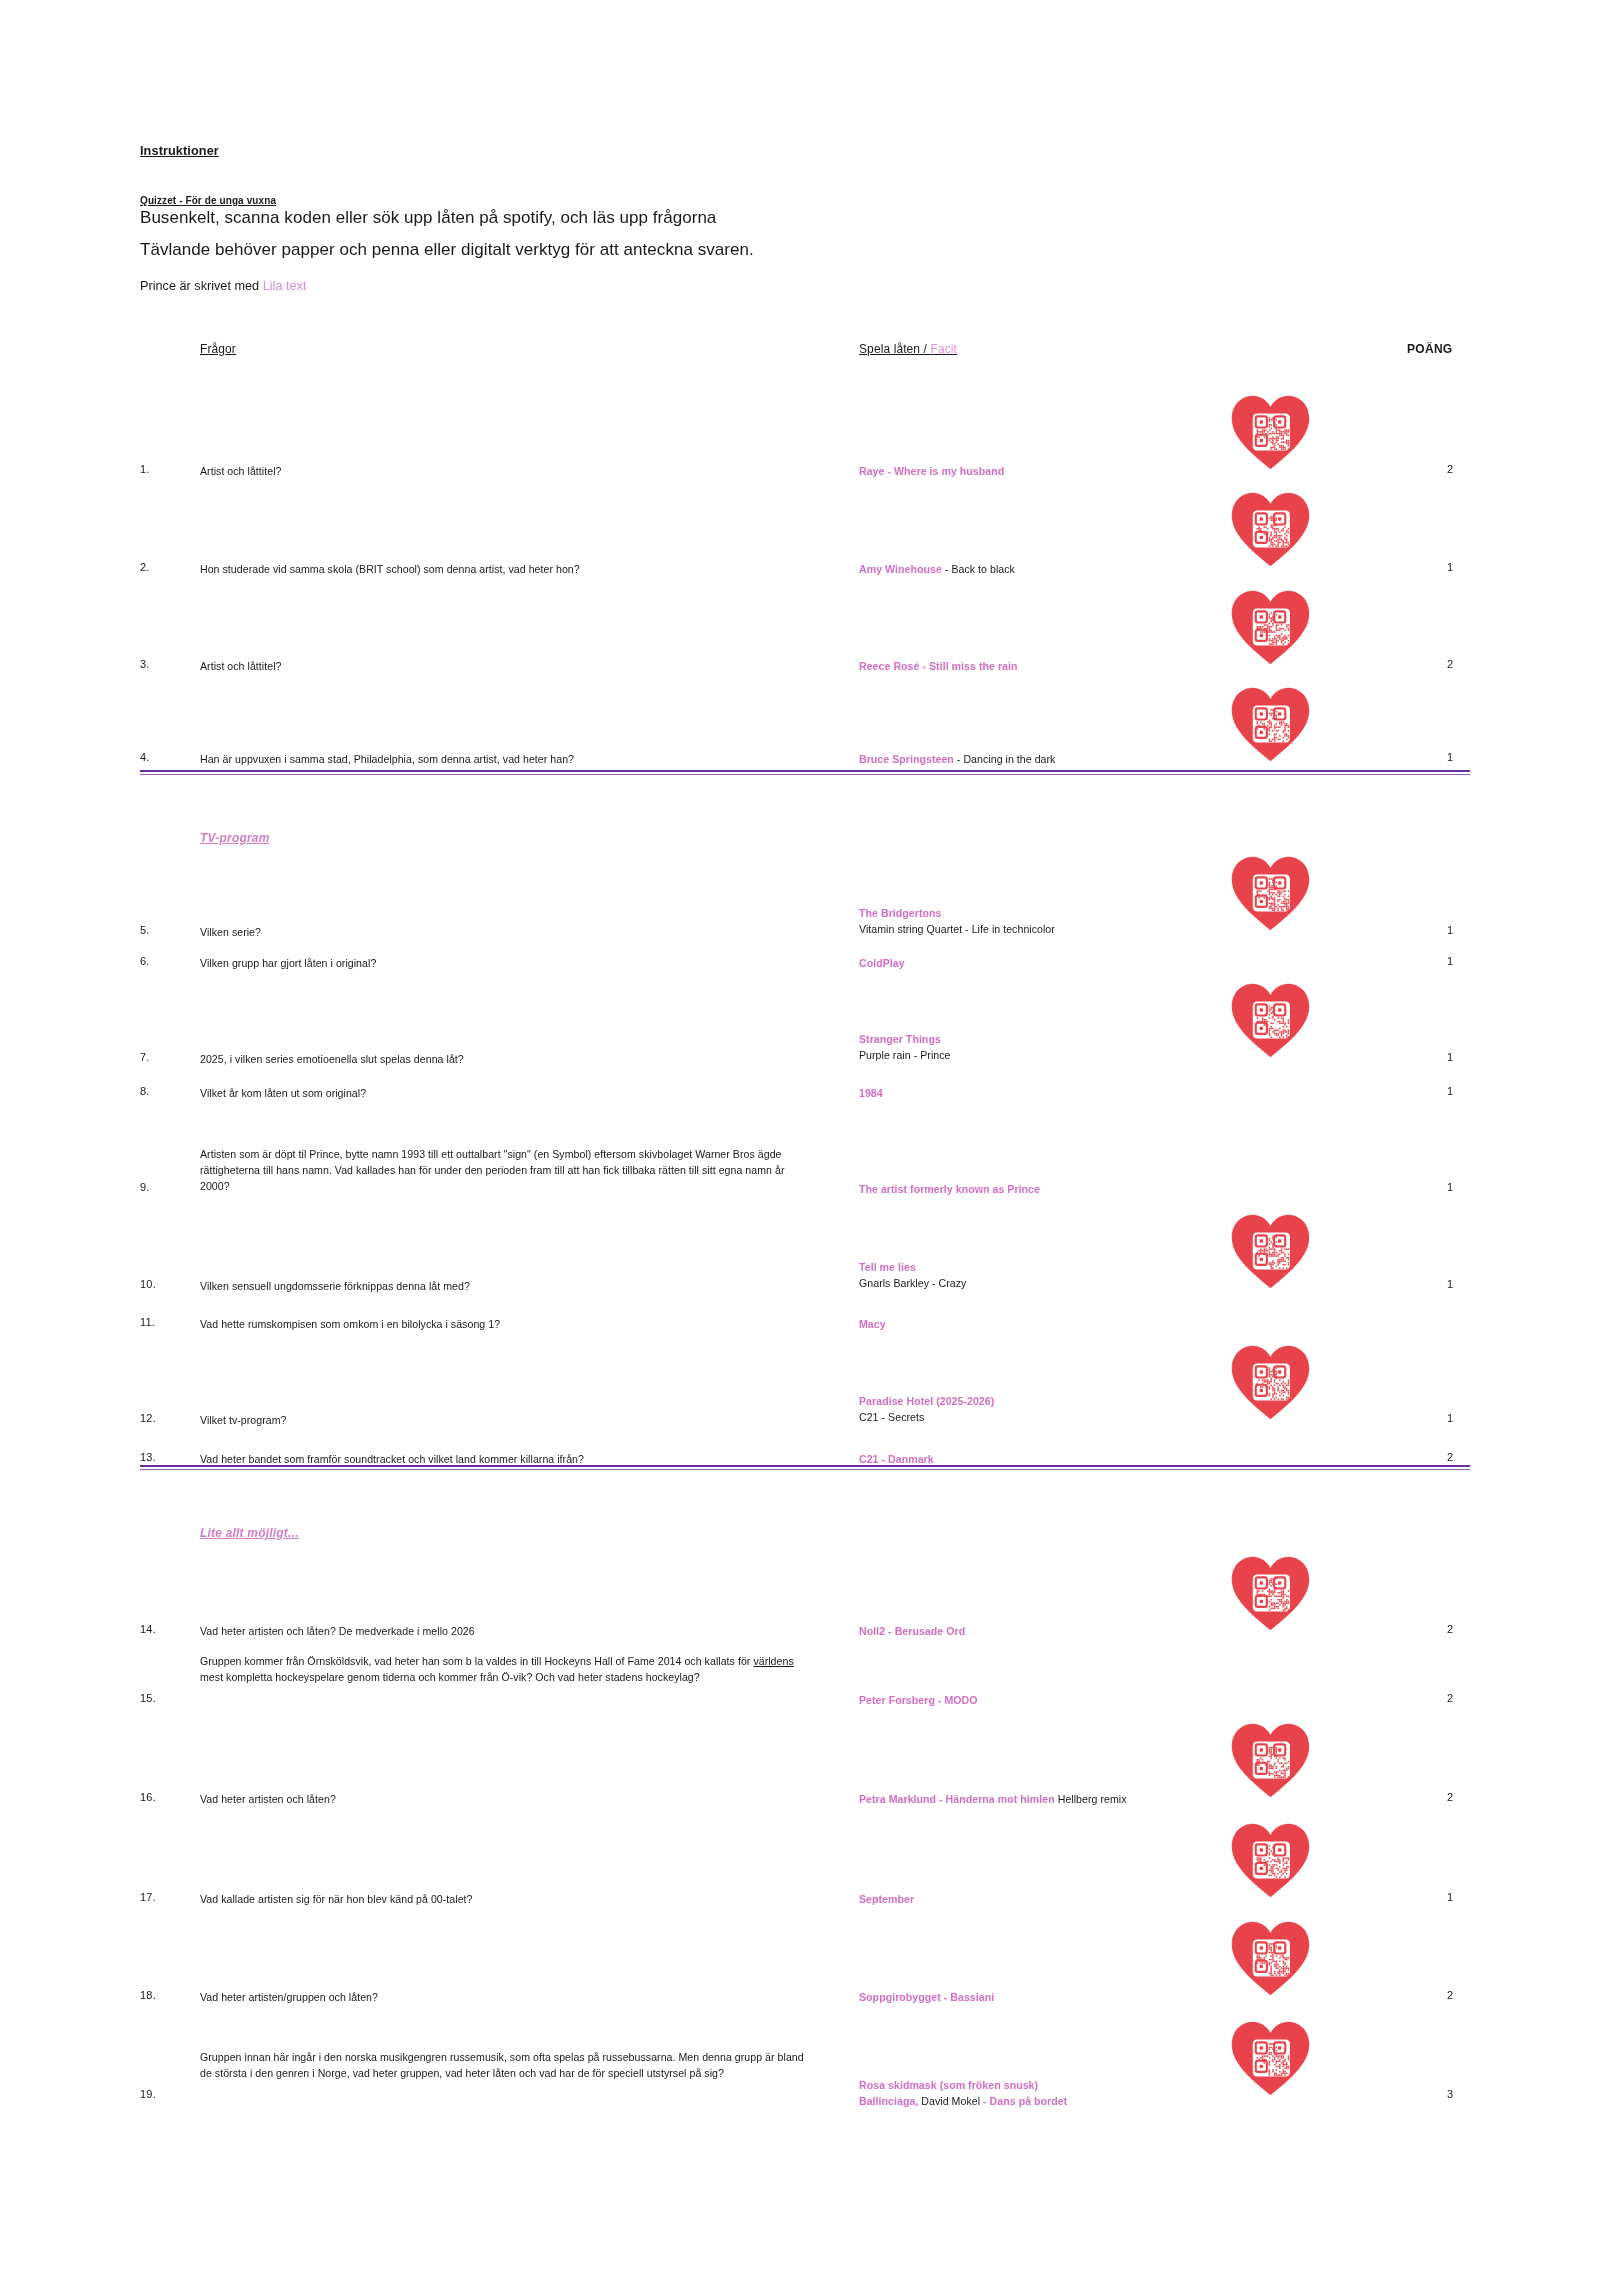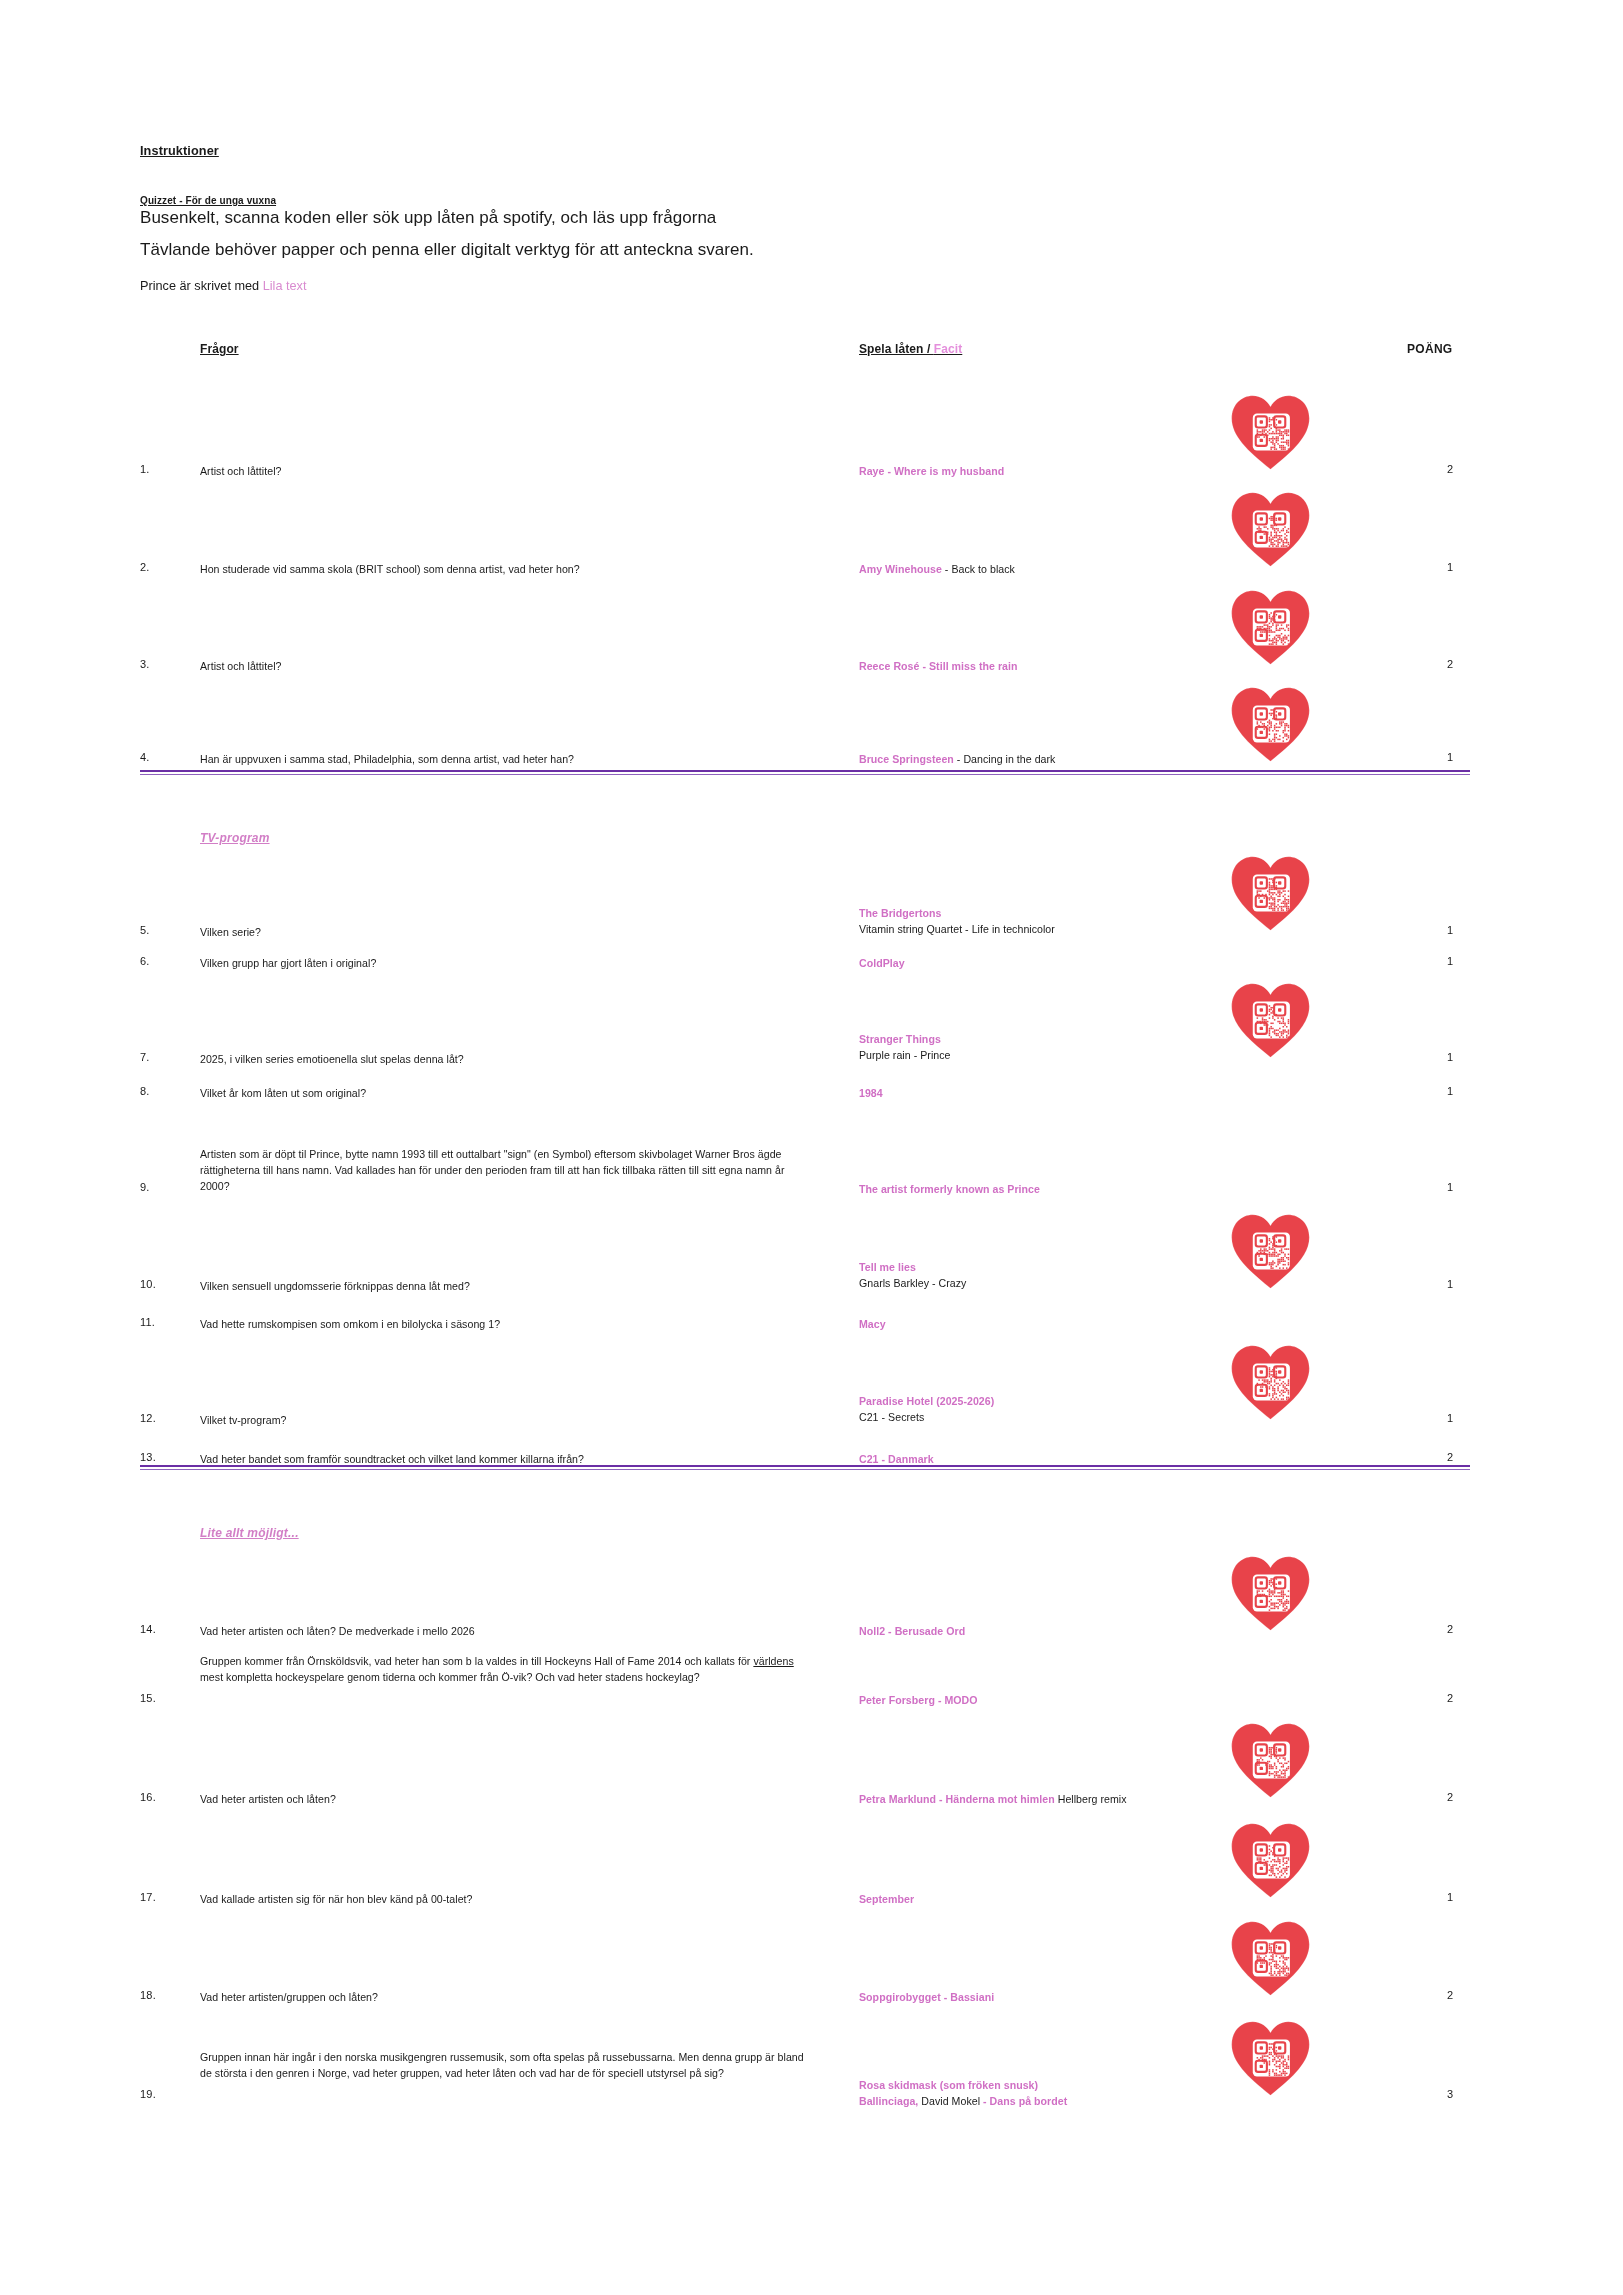--- a/index.html
+++ b/index.html
@@ -47,21 +47,21 @@
     letter-spacing: 0.04px;
   }
   .instr-gap { height: 14.4px; }
   .facit-note { font-size: 12.7px; margin-top: 20px; }
   .lila { color: #d98bd0; }
 
   
   .col-head {
     position: absolute;
     font-size: 12px;
-    font-weight: bold;
+    font-weight: normal;
     text-decoration: underline;
     letter-spacing: 0.1px;
   }
   .col-head.qs   { left: 200px; top: 342px; }
   .col-head.ans  { left: 859px; top: 342px; }
   .col-head-pts  {
     position: absolute;
     left: 1407px; top: 342px;
     font-size: 12px;
     font-weight: bold;

